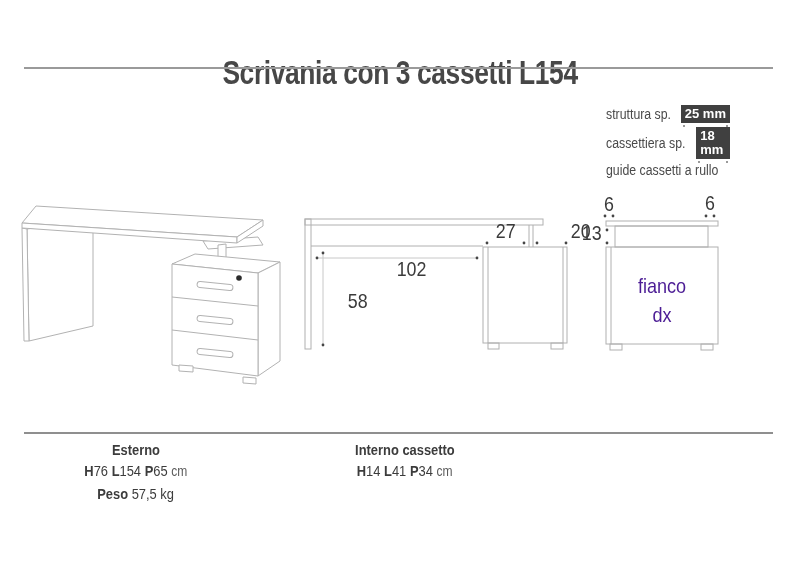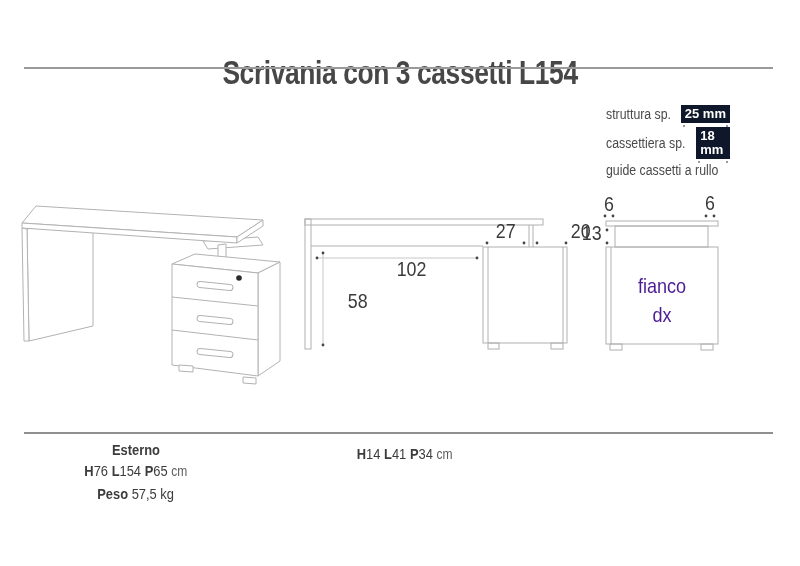--- a/index.html
+++ b/index.html
@@ -8,21 +8,21 @@
   .cond{display:inline-block;transform:scaleX(0.86);transform-origin:50% 50%;white-space:nowrap;}
   .condL{display:inline-block;transform:scaleX(0.88);transform-origin:0 50%;white-space:nowrap;}
   
   #title-wrap{position:absolute;top:30px;left:0;width:800px;text-align:center;margin-top:24px;}
   #title-wrap .t{font-weight:bold;font-size:33px;color:#474747;letter-spacing:-0.5px;transform:scaleX(0.80);}
   #title-rule{position:absolute;left:24px;top:67px;width:749px;height:2px;background:#9a9a9a;}
   
   #info{position:absolute;left:606px;top:104px;width:124px;font-size:14px;color:#4a4a4a;}
   .spec-row{display:flex;align-items:center;justify-content:space-between;margin-bottom:10px;height:19px;}
   .spec-label{white-space:nowrap;}
-  .badge{position:relative;background:#0f172a;color:#fff;font-weight:bold;font-size:13px;padding:2px 4px;line-height:14px;}
+  .badge{position:relative;background:#404040;color:#fff;font-weight:bold;font-size:13px;padding:2px 4px;line-height:14px;}
   .badge::before,.badge::after{content:"";position:absolute;bottom:-4px;width:2px;height:2px;background:#9a9a9a;}
   .badge::before{left:2px;} .badge::after{right:2px;}
   #notes{margin-top:9px;line-height:16px;}
   
   .dim{position:absolute;font-size:21px;color:#3a3a3a;text-align:center;line-height:22px;}
   .dim .cond{transform:scaleX(0.85);}
   #fianco-label{position:absolute;left:612px;top:271px;width:100px;text-align:center;font-size:21px;line-height:29px;color:#4c1d95;}
   
   #footer-rule{position:absolute;left:24px;top:432px;width:749px;height:2px;background:#8f8f8f;}
   .footcol{position:absolute;text-align:center;font-size:15px;color:#3c3c3c;}
@@ -151,20 +151,21 @@
       <span class="cond">
         <b>H</b><span>76</span>&nbsp;<b>L</b><span>154</span>&nbsp;<b>P</b><span>65</span>&nbsp;<span class="unit">cm</span>
       </span>
     </div>
     <div id="peso-line">
       <span class="cond"><b>Peso</b>&nbsp;<span>57,5 kg</span></span>
     </div>
   </div>
 
   <div class="footcol" id="foot-interno">
+    <div class="title"><span class="cond">Interno cassetto</span></div>
     <div class="dims">
       <span class="cond">
         <b>H</b><span>14</span>&nbsp;<b>L</b><span>41</span>&nbsp;<b>P</b><span>34</span>&nbsp;<span class="unit">cm</span>
       </span>
     </div>
   </div>
 
 </div>
 
 </body></html>

